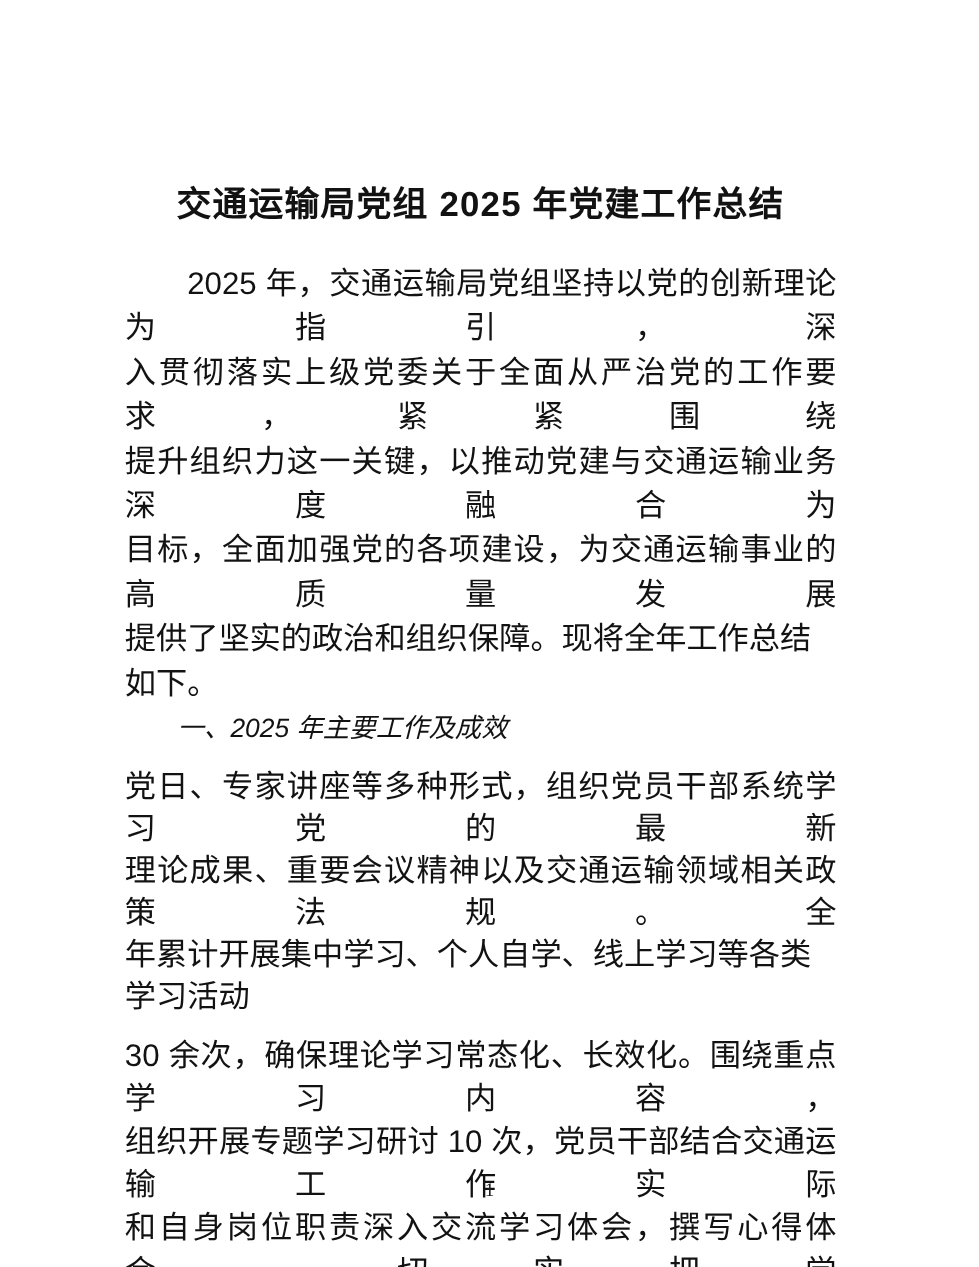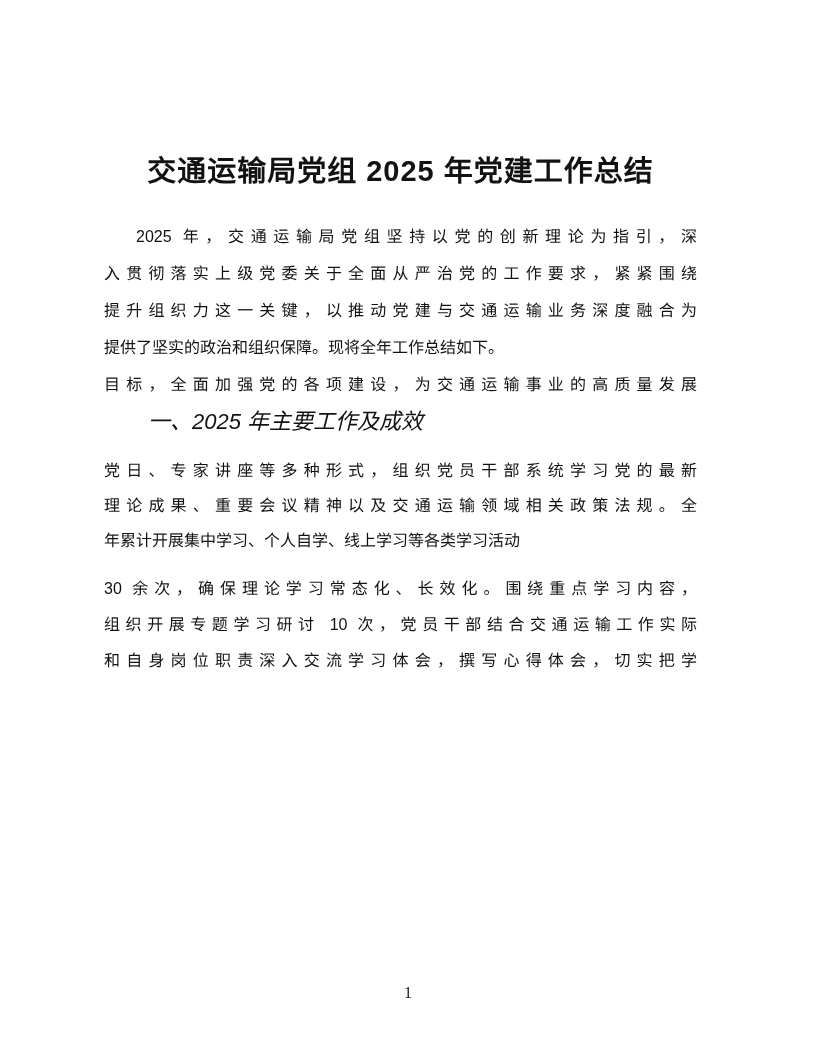--- a/index.html
+++ b/index.html
@@ -26,21 +26,21 @@
     font-size: 29px;
     font-weight: bold;
     line-height: 46px;
     text-align: center;
     letter-spacing: 1px;
     margin: 0 0 24px 0;
     white-space: nowrap;
   }
   .para {
     margin: 0;
-    font-size: 16px;
+    font-size: 26px;
   }
   .line {
     text-align: justify;
     text-align-last: justify;
     text-justify: inter-character;
   }
   .line.short {
     text-align: left;
     text-align-last: left;
   }
@@ -80,22 +80,22 @@
 
 <div class="page">
   <div class="content">
 
     <h1 class="doc-title">交通运输局党组 2025 年党建工作总结</h1>
 
     <div class="para intro">
       <div class="line indent">2025 年，交通运输局党组坚持以党的创新理论为指引，深</div>
       <div class="line">入贯彻落实上级党委关于全面从严治党的工作要求，紧紧围绕</div>
       <div class="line">提升组织力这一关键，以推动党建与交通运输业务深度融合为</div>
+      <div class="line">目标，全面加强党的各项建设，为交通运输事业的高质量发展</div>
       <div class="line short">提供了坚实的政治和组织保障。现将全年工作总结如下。</div>
-      <div class="line">目标，全面加强党的各项建设，为交通运输事业的高质量发展</div>
     </div>
 
     <div class="heading-line">一、2025 年主要工作及成效</div>
 
 
     <div class="para block1">
       <div class="line">党日、专家讲座等多种形式，组织党员干部系统学习党的最新</div>
       <div class="line">理论成果、重要会议精神以及交通运输领域相关政策法规。全</div>
       <div class="line short">年累计开展集中学习、个人自学、线上学习等各类学习活动</div>
     </div>

